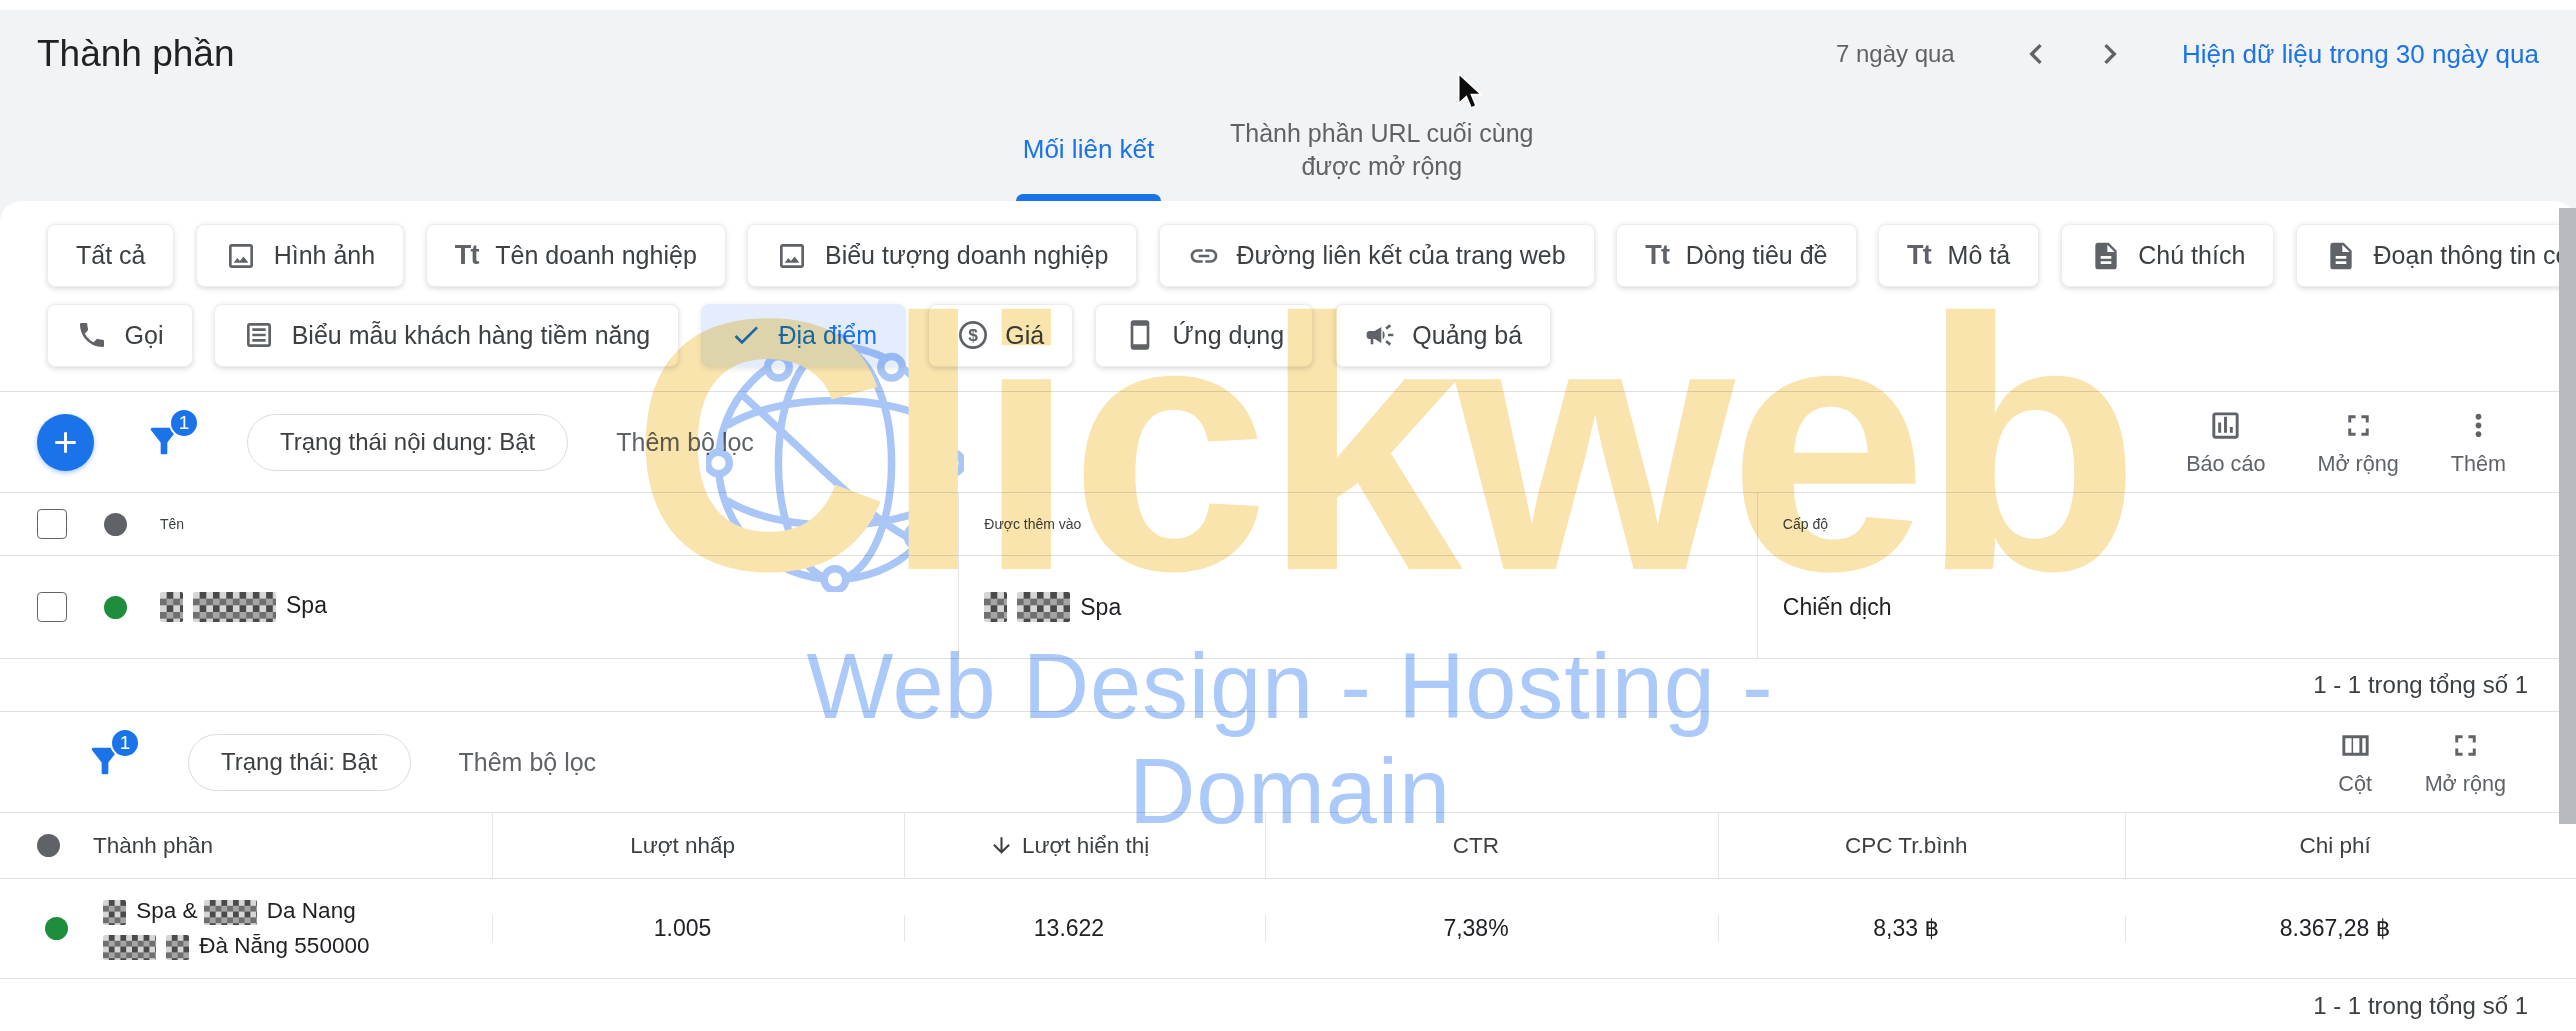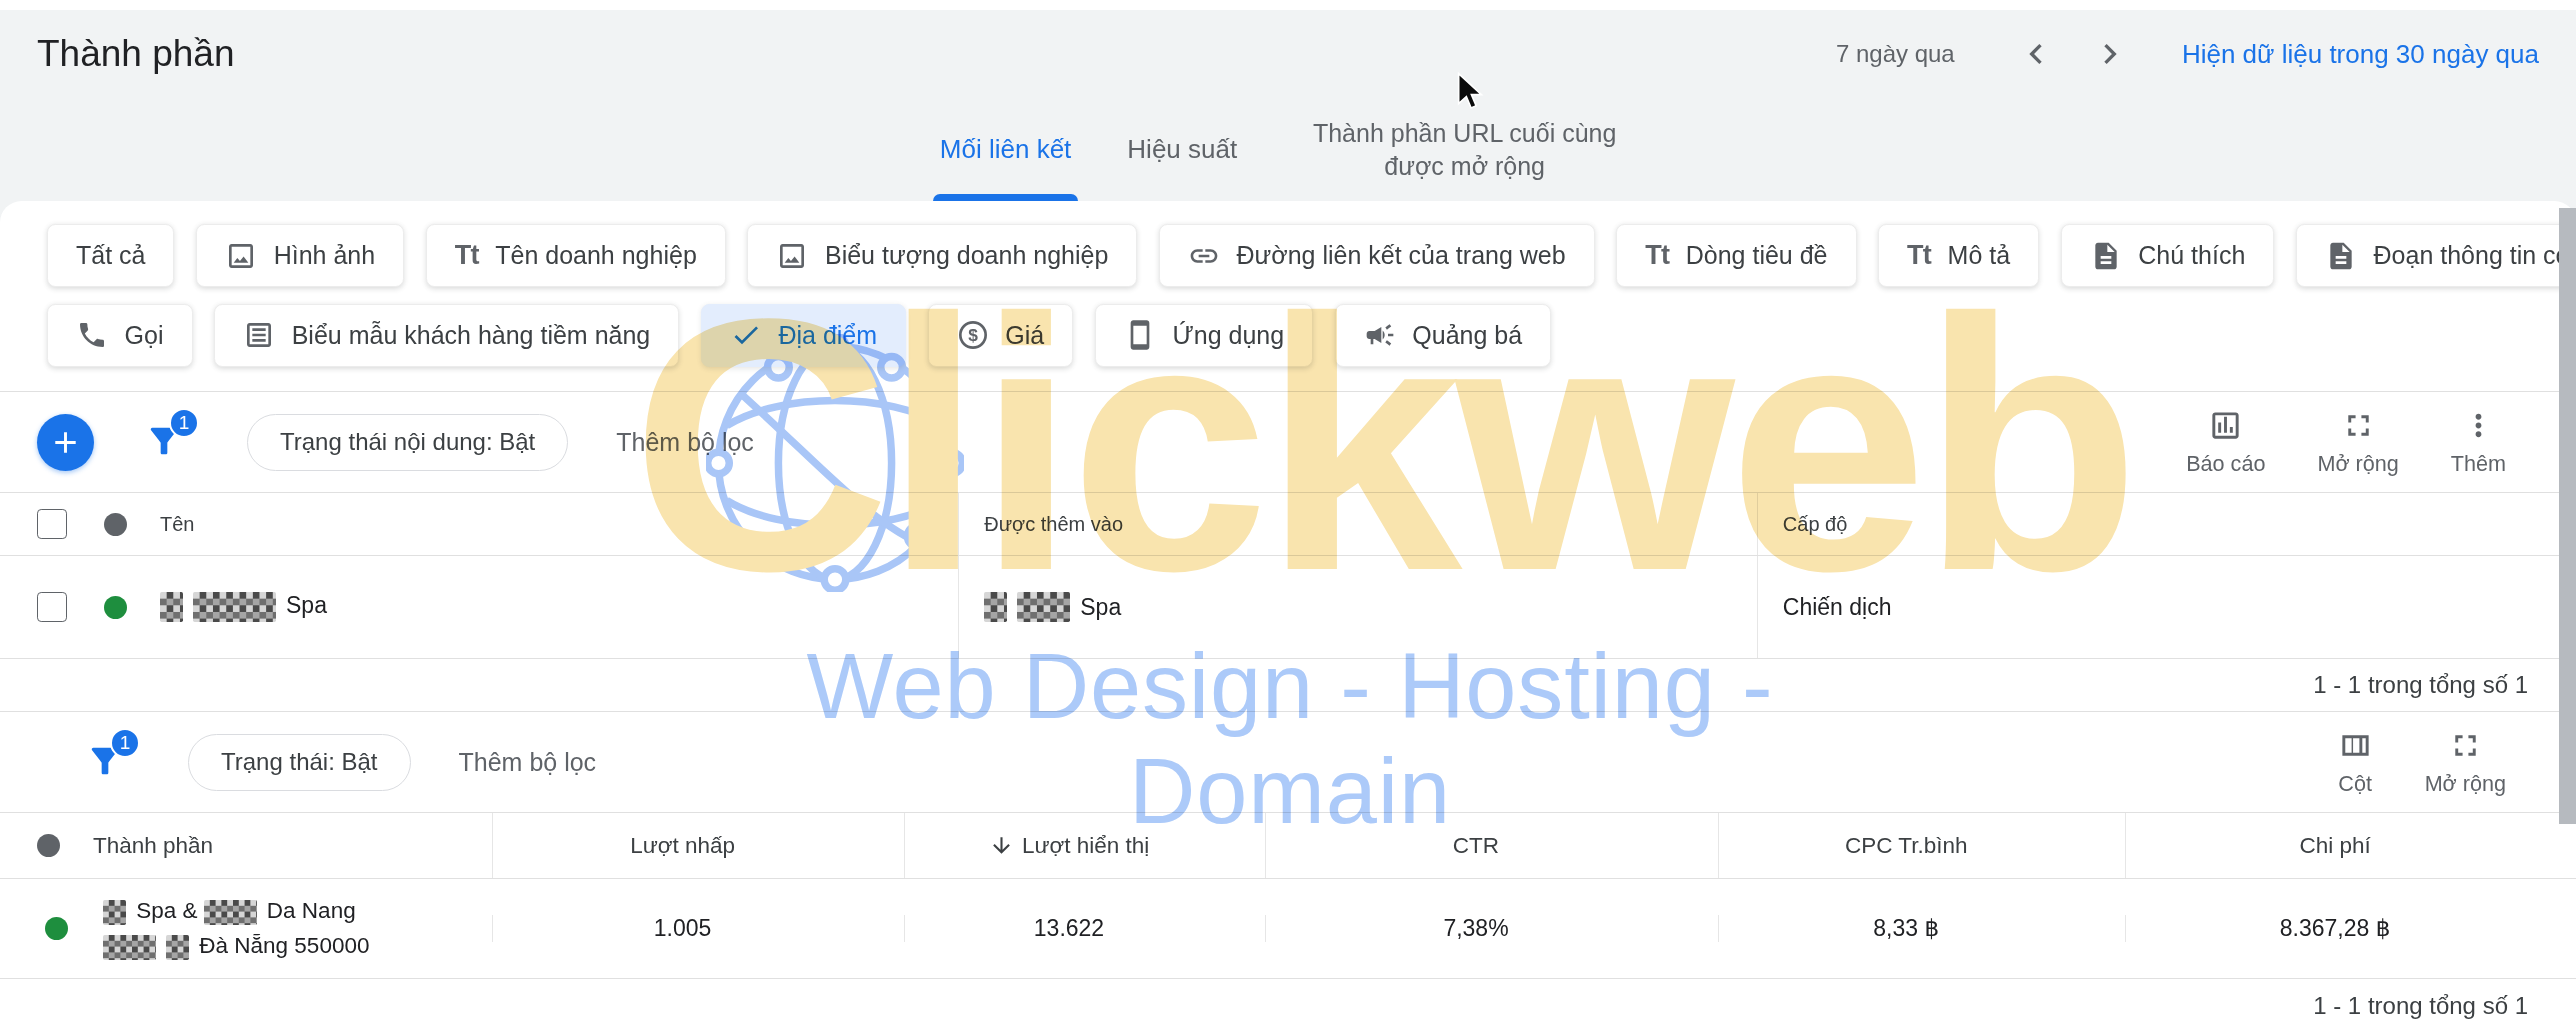--- a/index.html
+++ b/index.html
@@ -62,21 +62,21 @@
   .tb-actions { margin-left:auto; display:flex; gap:52px; padding-right:33px; }
   .tb-action { display:flex; flex-direction:column; align-items:center; gap:8.3px; font-size:21.6px; color:#5f6368; cursor:pointer; }
   .tb-action svg { width:35px; height:35px; fill:#5f6368; }
 
   
   .t1 { border-top:0.8px solid #e0e0e0; }
   .t-row { display:flex; align-items:stretch; }
   .t1 .col-name  { width:37.2%; display:flex; align-items:center; padding-left:37px; }
   .t1 .col-added { width:31%;  display:flex; align-items:center; padding-left:25px; border-left:0.8px solid #e6e6e6; }
   .t1 .col-level { flex:1;     display:flex; align-items:center; padding-left:25px; border-left:0.8px solid #e6e6e6; }
-  .t1-head { height:63px; border-bottom:0.8px solid #e0e0e0; font-size:20px; font-weight:500; color:#3c4043; }
+  .t1-head { height:63px; border-bottom:0.8px solid #e0e0e0; font-size:14px; font-weight:500; color:#3c4043; }
   .t1-data { height:103px; border-bottom:0.8px solid #e0e0e0; font-size:23px; color:#202124; }
   .checkbox { width:30px; height:30px; border:1.7px solid #5f6368; border-radius:4.2px; background:#fff; cursor:pointer; flex:none; }
   .status-dot { width:23px; height:23px; border-radius:50%; margin-left:37px; flex:none; }
   .dot-gray { background:#5f6368; }
   .dot-green { background:#1e8e3e; }
   .cell-gap { margin-left:33px; }
 
   .redact { display:inline-block; height:30px; border-radius:1.7px; vertical-align:middle; margin-right:10px;
     background-image:conic-gradient(#4a4a4a 25%, #a5a5a5 0 50%, #6f6f6f 0 75%, #d6d6d6 0);
     background-size:13.3px 13.3px; }
@@ -128,23 +128,20 @@
           <path d="M8.59 16.59 10 18l6-6-6-6-1.41 1.41L13.17 12z"></path>
         </svg>
     </div>
     <a class="show-data-link">Hiện dữ liệu trong 30 ngày qua</a>
   </div>
 
   <div class="tabs">
     <div class="tab active">
       <span>Mối liên kết</span>
       <div class="underline"></div>
-    </div>
-    <div class="tab">
-      <span>Hiệu suất</span>
     </div>
     <div class="tab wide">
       <span>Thành phần URL cuối cùng được mở rộng</span>
     </div>
   </div>
 
   <div class="card">
 
     <div class="chips-area">
       <div class="chip-row">

